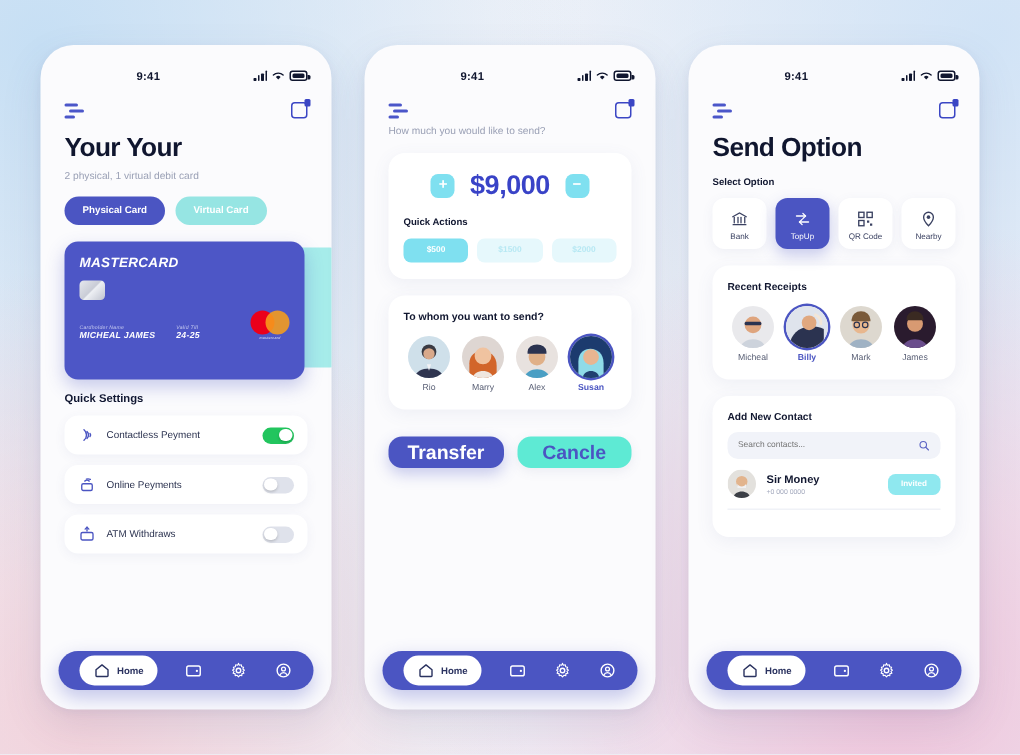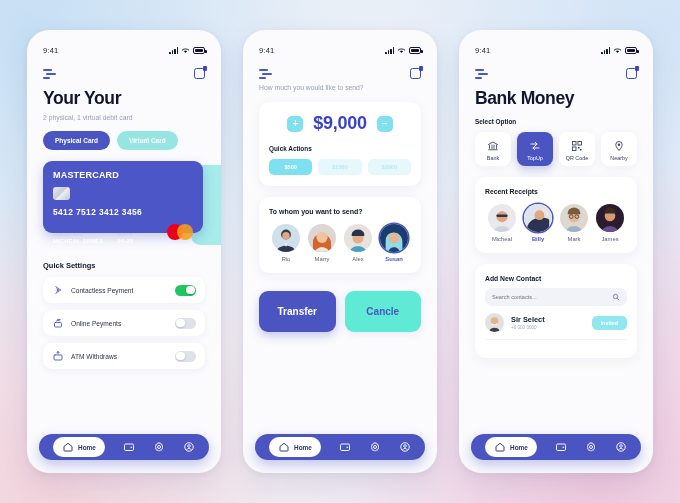--- a/index.html
+++ b/index.html
@@ -29,21 +29,21 @@
     position: relative;
     overflow: hidden;
     box-shadow: 0 10px 26px rgba(80,90,140,0.13), 0 2px 6px rgba(80,90,140,0.07);
     flex: none;
   }
   .inner { position: absolute; inset: 0; padding: 14px 12px 0 12px; }
 
   
   .statusbar { display: flex; justify-content: space-between; align-items: center;
                height: 13px; padding: 0 4px; }
-  .st-time { font-size: 7.5px; font-weight: 400; color: #10162f; letter-spacing: .2px; }
+  .st-time { font-size: 7.5px; font-weight: 700; color: #10162f; letter-spacing: .2px; margin-left: 48px; }
   .st-icons { display: flex; align-items: center; gap: 3px; }
   .bars { display: flex; align-items: flex-end; gap: 1px; height: 7px; }
   .bars i { width: 1.5px; background: #10162f; display: block; border-radius: .5px; }
   .bars i:nth-child(1){height:2.5px}.bars i:nth-child(2){height:4px}
   .bars i:nth-child(3){height:5.5px}.bars i:nth-child(4){height:7px}
   .batt { width: 12px; height: 6.5px; border: 1px solid #10162f; border-radius: 2px;
           position: relative; }
   .batt::after { content:''; position:absolute; inset:1px; background:#10162f; border-radius:1px; }
   .batt::before { content:''; position:absolute; right:-2.5px; top:1.8px; width:1.5px;
                   height:3px; background:#10162f; border-radius:0 1px 1px 0; }
@@ -68,23 +68,23 @@
   
   .tabs { display: flex; gap: 7px; margin: 10px 0 0 4px; }
   .tab { font-size: 6.5px; font-weight: 700; padding: 6px 12px; border-radius: 11px; }
   .tab.primary { background: #4b55c2; color: #fff; }
   .tab.teal { background: #96e5e3; color: #ffffff; }
 
   
   .card-wrap { position: relative; margin: 11px 0 0 4px; height: 88px; }
   .card-peek { position: absolute; right: -20px; top: 4px; width: 38px; height: 80px;
                background: #a6ecea; border-radius: 9px; }
-  .ccard { position: absolute; left: 0; top: 0; width: 160px; height: 72px;
+  .ccard { position: absolute; left: 0; top: 0; width: 160px; height: 92px;
            background: #4d56c6; border-radius: 9px; padding: 9px 10px; color: #fff;
-           box-shadow: 0 5px 12px rgba(70,80,190,0.28); }
+           box-shadow: 0 5px 12px rgba(70,80,190,0.28); font-style: italic; }
   .cc-brand { font-size: 9px; font-weight: 700; letter-spacing: .2px; }
   .chip { width: 17px; height: 13px; border-radius: 3px; margin-top: 7px;
           background: linear-gradient(135deg,#e6e8ee 0%,#c9ccd6 48%,#eef0f4 52%,#bfc3cf 100%); }
   .cc-num { font-size: 8.4px; font-weight: 700; letter-spacing: .4px; margin-top: 7px; }
   .cc-bot { display: flex; align-items: flex-end; margin-top: 7px; gap: 14px; }
   .cc-lbl { font-size: 3.4px; color: #c5c9ef; letter-spacing: .2px; }
   .cc-val { font-size: 5.8px; font-weight: 700; margin-top: 1.5px; letter-spacing: .2px; }
   .mc { margin-left: auto; text-align: center; }
   .mc-circles { position: relative; width: 26px; height: 16px; }
   .mc-circles i { position: absolute; top: 0; width: 16px; height: 16px; border-radius: 50%; }
@@ -137,22 +137,22 @@
   .ppl-title { font-size: 7px; font-weight: 700; color: #10162f; }
   .ppl { display: flex; justify-content: space-between; margin-top: 9px; }
   .person { text-align: center; width: 34px; }
   .av { width: 28px; height: 28px; border-radius: 50%; margin: 0 auto;
         overflow: hidden; position: relative; }
   .av-ring { box-shadow: 0 0 0 1.6px #4b55c2; }
   .pname { font-size: 5.8px; color: #5a6076; margin-top: 4px; }
   .pname.sel { color: #4b55c2; font-weight: 700; }
 
   .btn-row { display: flex; gap: 9px; margin: 18px 4px 0 4px; }
-  .btn { flex: 1; text-align: center; font-size: 10px; font-weight: 700;
-         padding: 15px 0; border-radius: 9px; }
+  .btn { flex: 1; text-align: center; font-size: 13px; font-weight: 700;
+         padding: 3px 0; border-radius: 9px; }
   .btn.fill { background: #4b55c2; color: #fff; box-shadow: 0 4px 10px rgba(75,85,194,.3); }
   .btn.ghost { background: #5eead4; color: #4b55c2; box-shadow: 0 2px 8px rgba(90,100,150,.1); }
 
   
   .opt-label { font-size: 6.4px; font-weight: 700; color: #10162f; margin: 9px 0 0 4px; }
   .opts { display: flex; gap: 6px; margin: 7px 4px 0 4px; }
   .opt { flex: 1; background: #fff; border-radius: 8px; padding: 7px 2px 5px;
          text-align: center; box-shadow: 0 2px 8px rgba(90,100,150,.08); }
   .opt.sel { background: #4b55c2; box-shadow: 0 4px 10px rgba(75,85,194,.3); }
   .opt .oi { height: 13px; display: flex; align-items: center; justify-content: center; }
@@ -216,21 +216,20 @@
     <div class="tabs">
       <div class="tab primary">Physical Card</div>
       <div class="tab teal">Virtual Card</div>
     </div>
 
     <div class="card-wrap">
       <div class="card-peek"></div>
       <div class="ccard">
         <div class="cc-brand">MASTERCARD</div>
         <div class="chip"></div>
-        <div class="cc-num">5412 7512 3412 3456</div>
         <div class="cc-bot">
           <div>
             <div class="cc-lbl">Cardholder Name</div>
             <div class="cc-val">MICHEAL JAMES</div>
           </div>
           <div>
             <div class="cc-lbl">Valid Till</div>
             <div class="cc-val">24-25</div>
           </div>
           <div class="mc">
@@ -461,21 +460,21 @@
 
     <div class="hdr-row">
       <div class="menu-ico">
             <span></span>
             <span></span>
             <span></span>
           </div>
       <div class="sq-ico"></div>
     </div>
 
-    <div class="title">Bank Money</div>
+    <div class="title">Send Option</div>
     <div class="opt-label">Select Option</div>
 
     <div class="opts">
       <div class="opt">
         <div class="oi">
           <svg width="12" height="12" viewBox="0 0 24 24">
             <g fill="none" stroke="#3a4161" stroke-width="1.7" stroke-linecap="round">
               <path d="M3 9 L12 4 L21 9"></path>
                   <path d="M5 10 L5 17"></path>
                   <path d="M10 10 L10 17"></path>
@@ -590,21 +589,21 @@
       <div class="crow">
         <div class="cav">
           <svg viewBox="0 0 40 40" width="19" height="19">
             <rect width="40" height="40" fill="#e3e1dd"></rect>
             <circle cx="20" cy="17" r="8" fill="#e2b48d"></circle>
             <path d="M8 40 C10 28 30 28 32 40 Z" fill="#3c3f46"></path>
             <path d="M14 20 C16 25 24 25 26 20 L26 26 L14 26 Z" fill="#f0f0f2"></path>
           </svg>
         </div>
         <div>
-          <div class="cname">Sir Select</div>
+          <div class="cname">Sir Money</div>
           <div class="cphone">+0 000 0000</div>
         </div>
         <div class="cbtn invited">Invited</div>
       </div>
 
       <div class="fade-row"></div>
     </div>
    </div>
 
    <div class="navbar">

